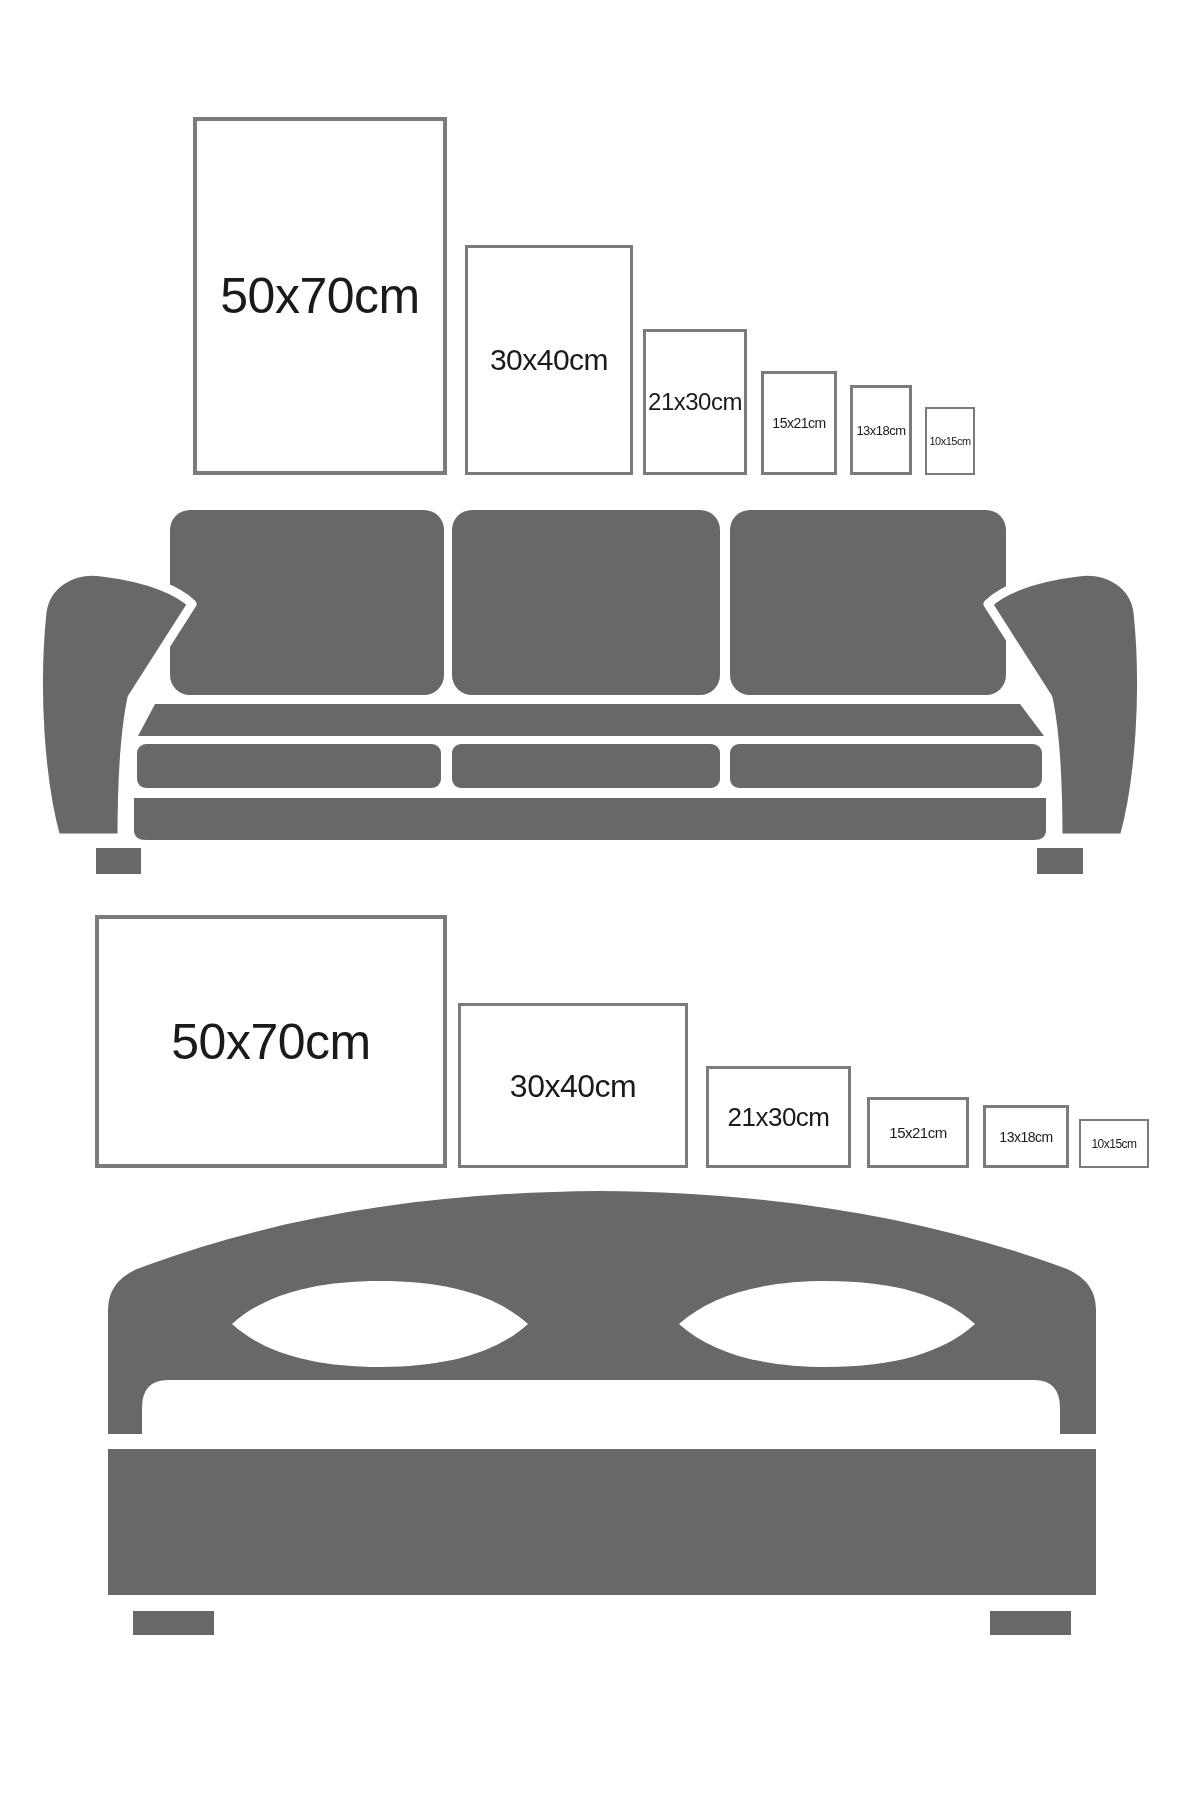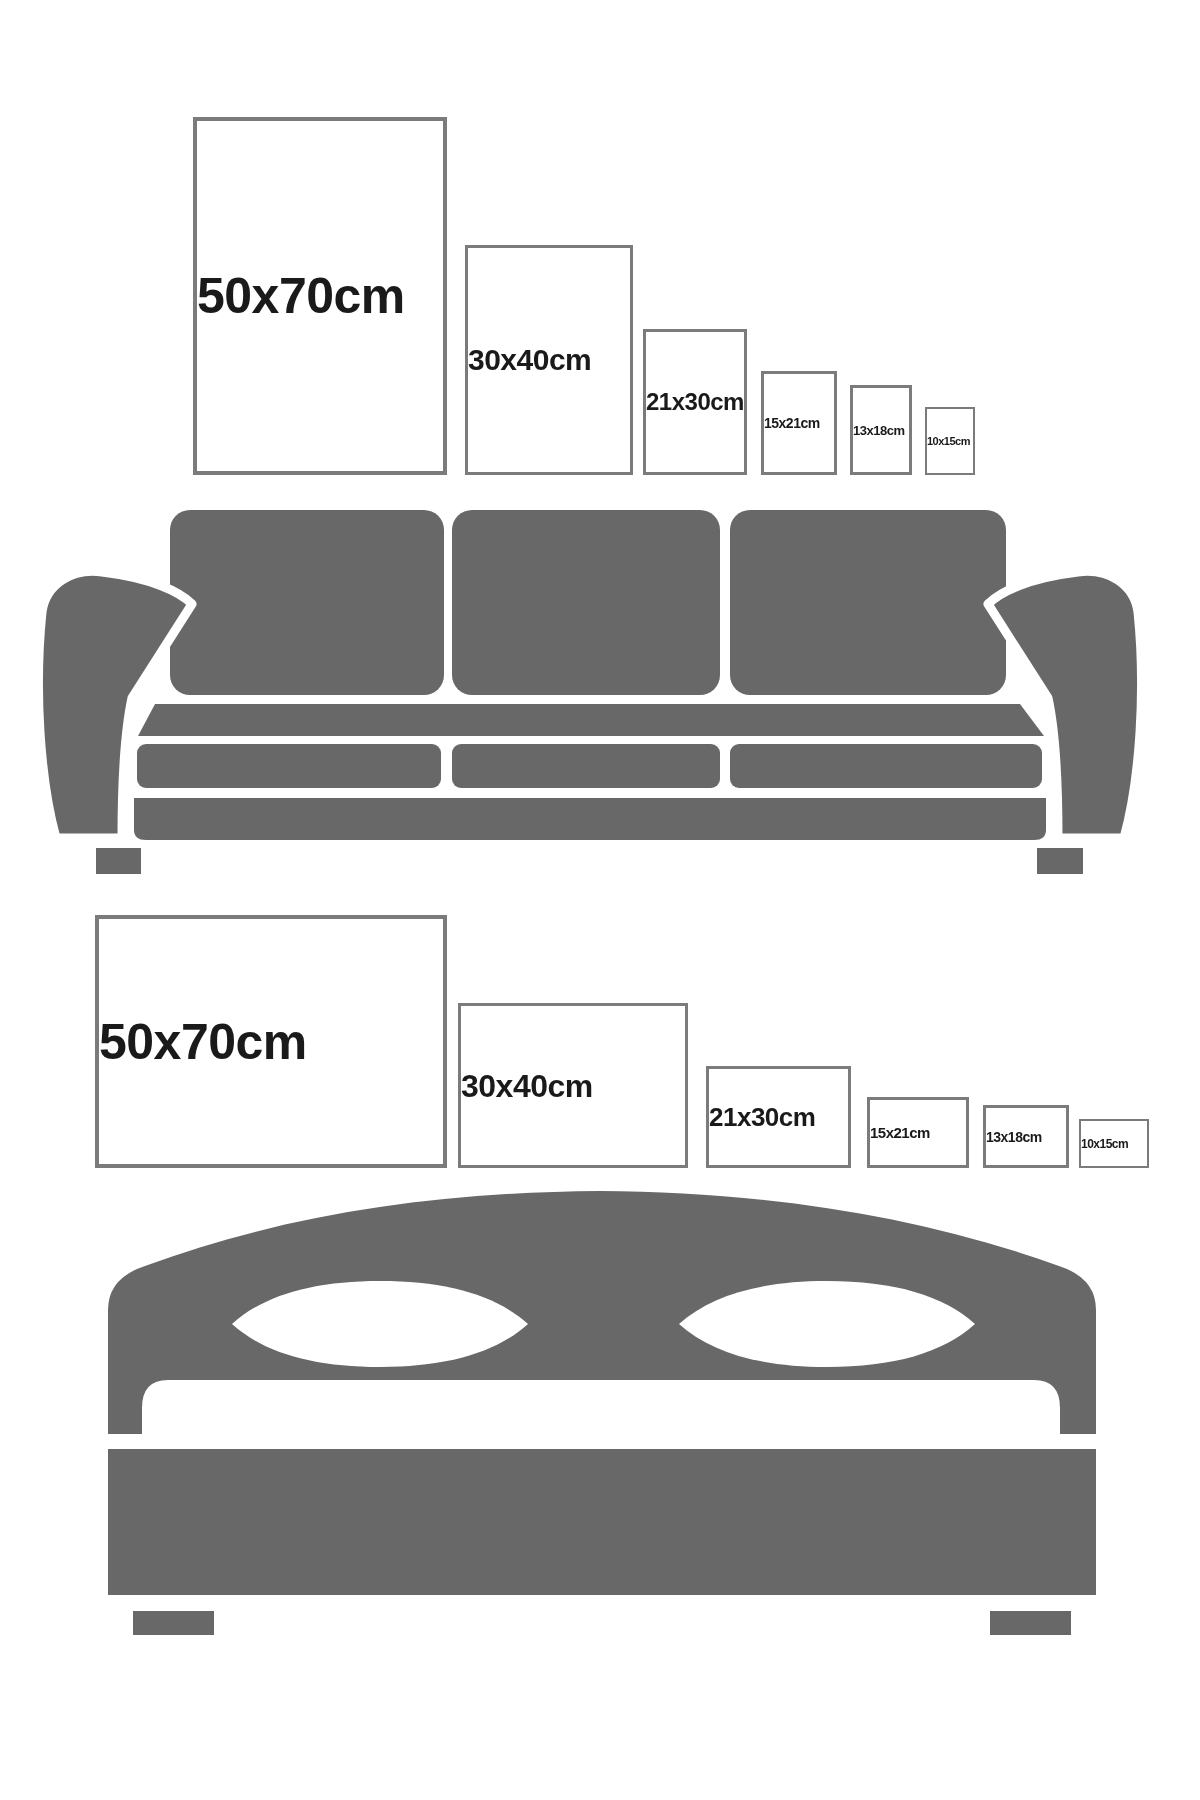--- a/index.html
+++ b/index.html
@@ -3,21 +3,21 @@
 <meta charset="utf-8">
 <style>
   html,body{margin:0;padding:0;background:#ffffff;}
   .canvas{
     position:relative;width:1200px;height:1800px;background:#ffffff;overflow:hidden;
     font-family:"Liberation Sans", sans-serif;color:#1a1a1a;
   }
   .frame{
     position:absolute;box-sizing:border-box;background:#ffffff;
     border:3px solid #7b7b7b;
-    display:flex;align-items:center;font-weight:bold;
+    display:flex;align-items:center;justify-content:center;
   }
   .frame-label{letter-spacing:-0.5px;white-space:nowrap;line-height:1;}
   
   .p1{left:193px;top:117px;width:254px;height:358px;border-width:4px;font-size:50px;}
   .p2{left:465px;top:245px;width:168px;height:230px;font-size:30px;}
   .p3{left:643px;top:329px;width:104px;height:146px;font-size:24px;}
   .p4{left:761px;top:371px;width:76px;height:104px;font-size:14px;}
   .p5{left:850px;top:385px;width:62px;height:90px;font-size:13px;}
   .p6{left:925px;top:407px;width:50px;height:68px;border-width:2px;font-size:11px;}
   

